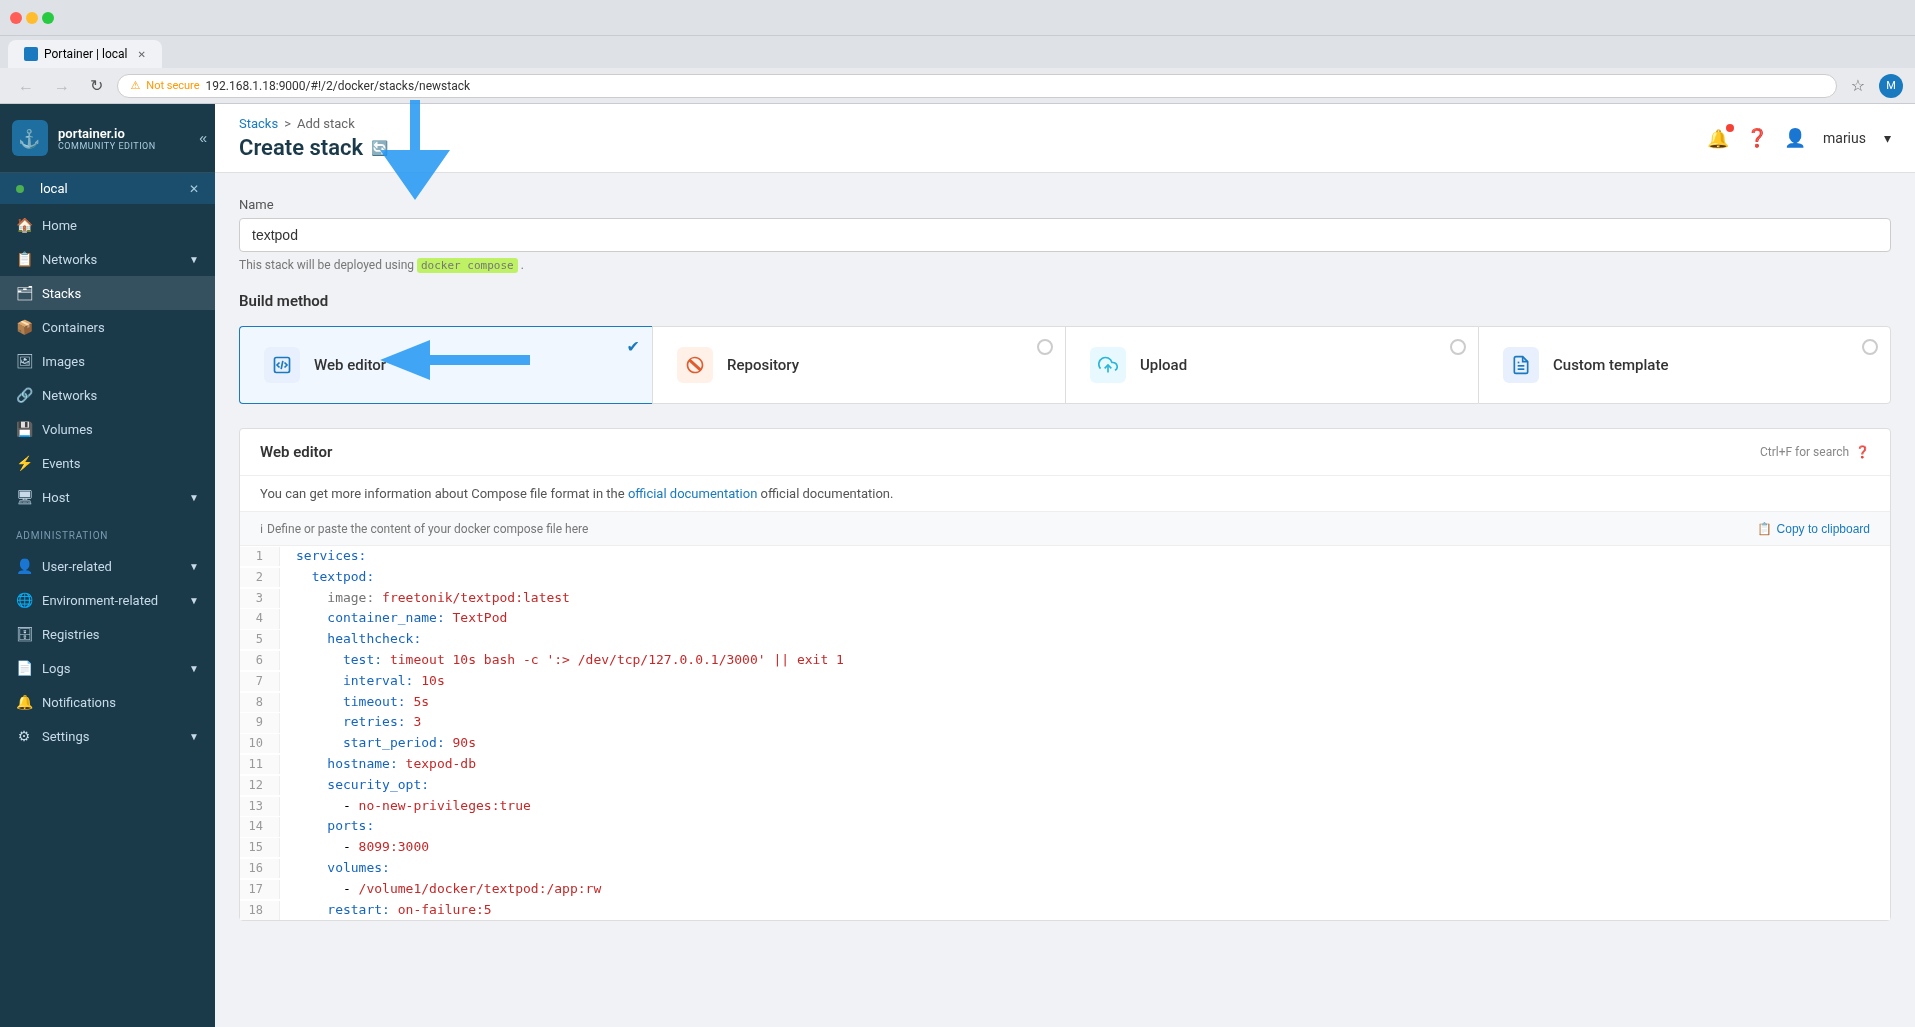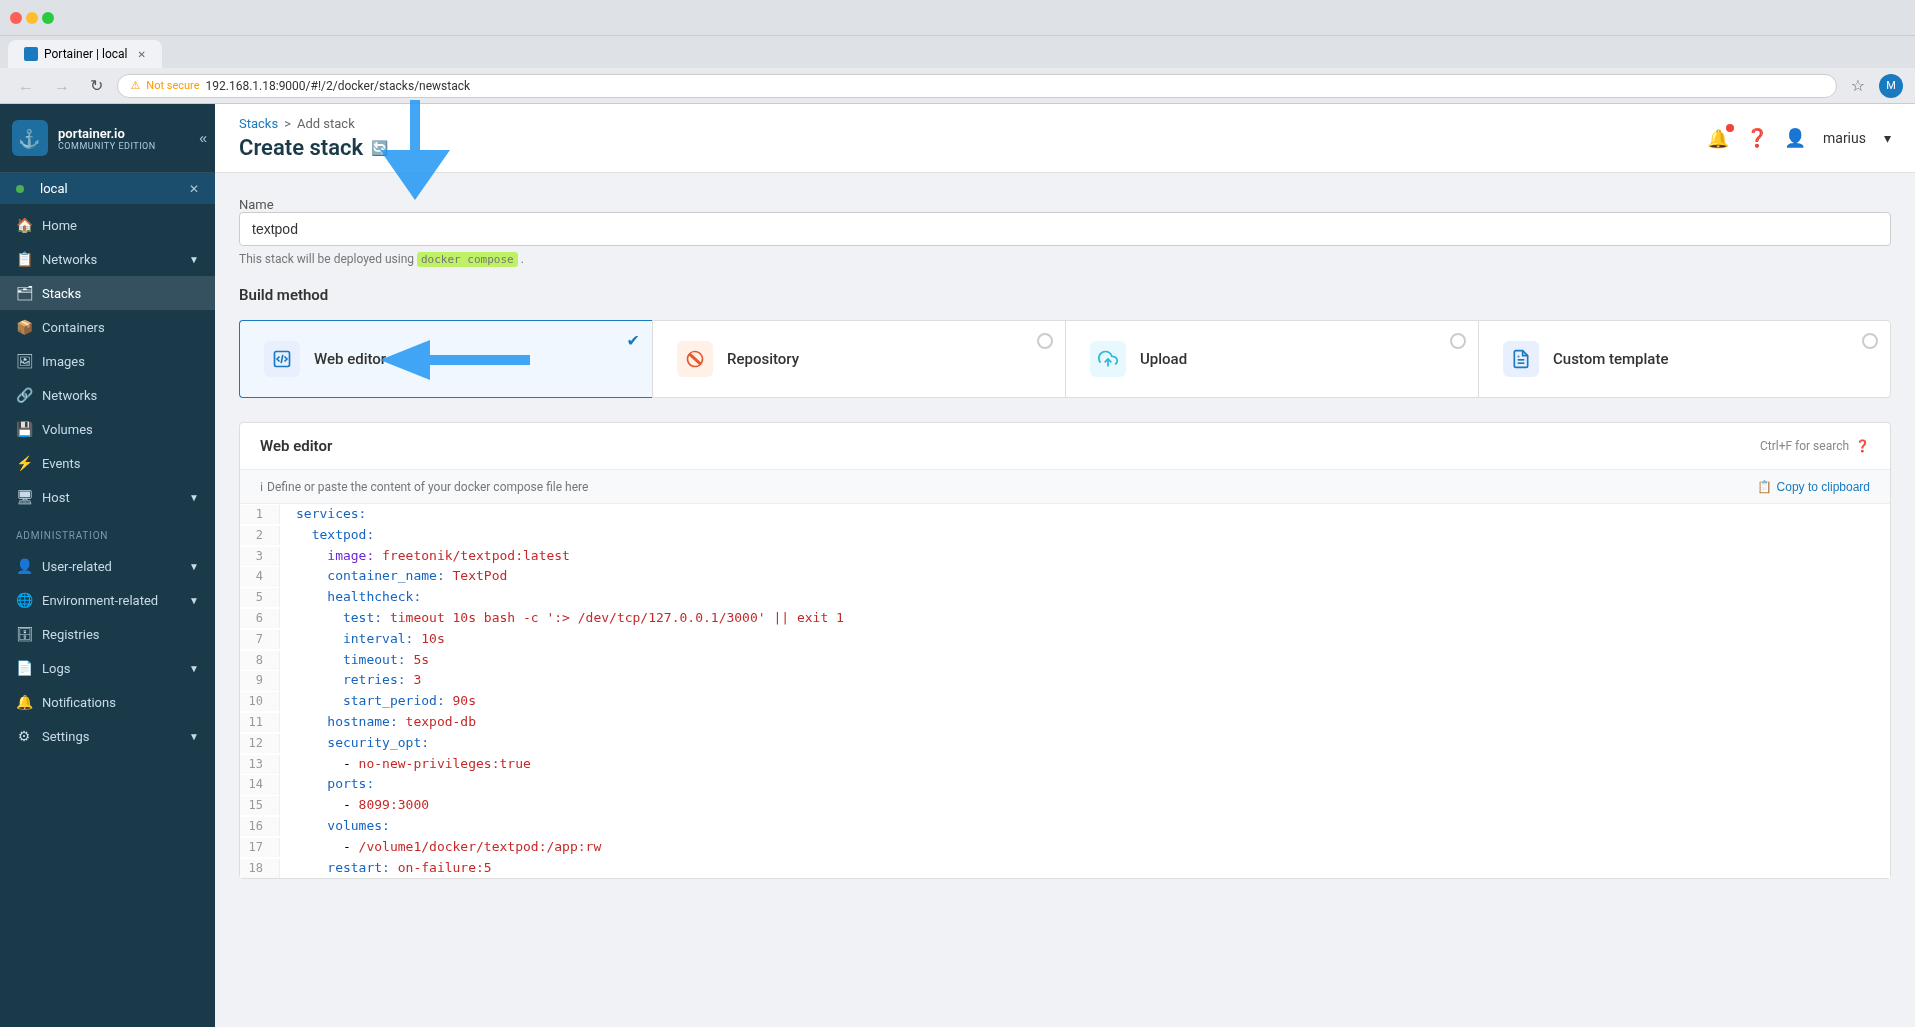--- a/index.html
+++ b/index.html
@@ -160,21 +160,21 @@
     .page-title { font-size: 22px; font-weight: 600; color: #1a3a4a; display: flex; align-items: center; gap: 8px; }
     .refresh-btn { background: none; border: none; cursor: pointer; color: #666; font-size: 14px; }
     .header-actions { display: flex; align-items: center; gap: 16px; }
     .header-icon-btn { background: none; border: none; cursor: pointer; color: #555; font-size: 18px; }
     .user-menu { display: flex; align-items: center; gap: 18px; cursor: pointer; font-size: 14px; color: #333; }
 
     
     .content-area { padding: 24px; flex: 1; }
 
     .form-group { margin-bottom: 20px; }
-    .form-label { font-size: 13px; color: #555; display: block; }
+    .form-label { font-size: 13px; color: #555; margin-bottom: 6px; display: block; }
     .form-input {
       width: 100%;
       padding: 8px 12px;
       border: 1px solid #ccc;
       border-radius: 4px;
       font-size: 14px;
       color: #333;
       background: white;
     }
     .form-hint { font-size: 12px; color: #777; margin-top: 6px; }
@@ -510,20 +510,24 @@
       </div>
 
       <div class="web-editor-section">
         <div class="web-editor-header">
           <span class="web-editor-title">Web editor</span>
           <div class="search-hint">
             <span>Ctrl+F for search</span>
             <span>❓</span>
           </div>
         </div>
+        <div class="web-editor-hint">
+          <span>You can get more information about Compose file format in the</span>
+          <a href="#">official documentation</a><span> official documentation</span>.
+        </div>
 
         <div class="editor-toolbar">
           <div class="define-hint">
             <span>ℹ</span>
             <span>Define or paste the content of your docker compose file here</span>
           </div>
           <button class="copy-clipboard-btn">
             <span>📋</span>
             <span>Copy to clipboard</span>
           </button>
@@ -533,21 +537,21 @@
             <div class="code-line">
               <span class="line-num">1</span>
               <span class="line-content"><span style="color:#1565c0">services:</span><span style="color:#c62828"></span></span>
             </div>
             <div class="code-line">
               <span class="line-num">2</span>
               <span class="line-content"><span style="color:#1565c0">  textpod:</span><span style="color:#c62828"></span></span>
             </div>
             <div class="code-line">
               <span class="line-num">3</span>
-              <span class="line-content"><span style="color:#6d28d9">    image:</span><span style="color:#c62828"> freetonik/textpod:latest</span></span>
+              <span class="line-content"><span style="color:#737373">    image:</span><span style="color:#c62828"> freetonik/textpod:latest</span></span>
             </div>
             <div class="code-line">
               <span class="line-num">4</span>
               <span class="line-content"><span style="color:#1565c0">    container_name:</span><span style="color:#c62828"> TextPod</span></span>
             </div>
             <div class="code-line">
               <span class="line-num">5</span>
               <span class="line-content"><span style="color:#1565c0">    healthcheck:</span><span style="color:#c62828"></span></span>
             </div>
             <div class="code-line">

